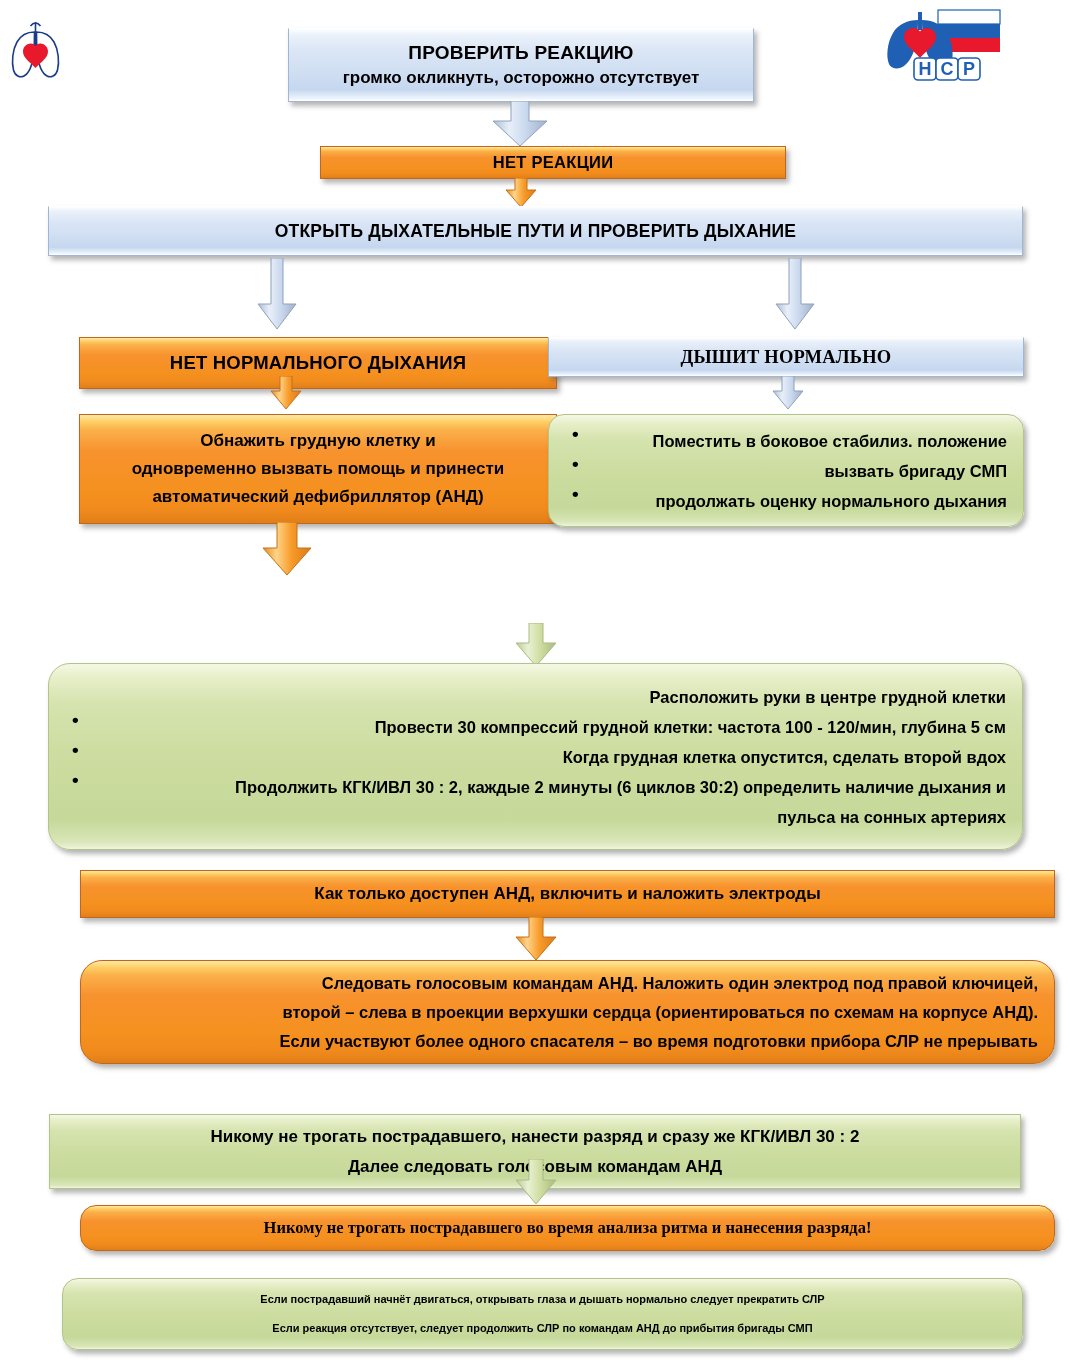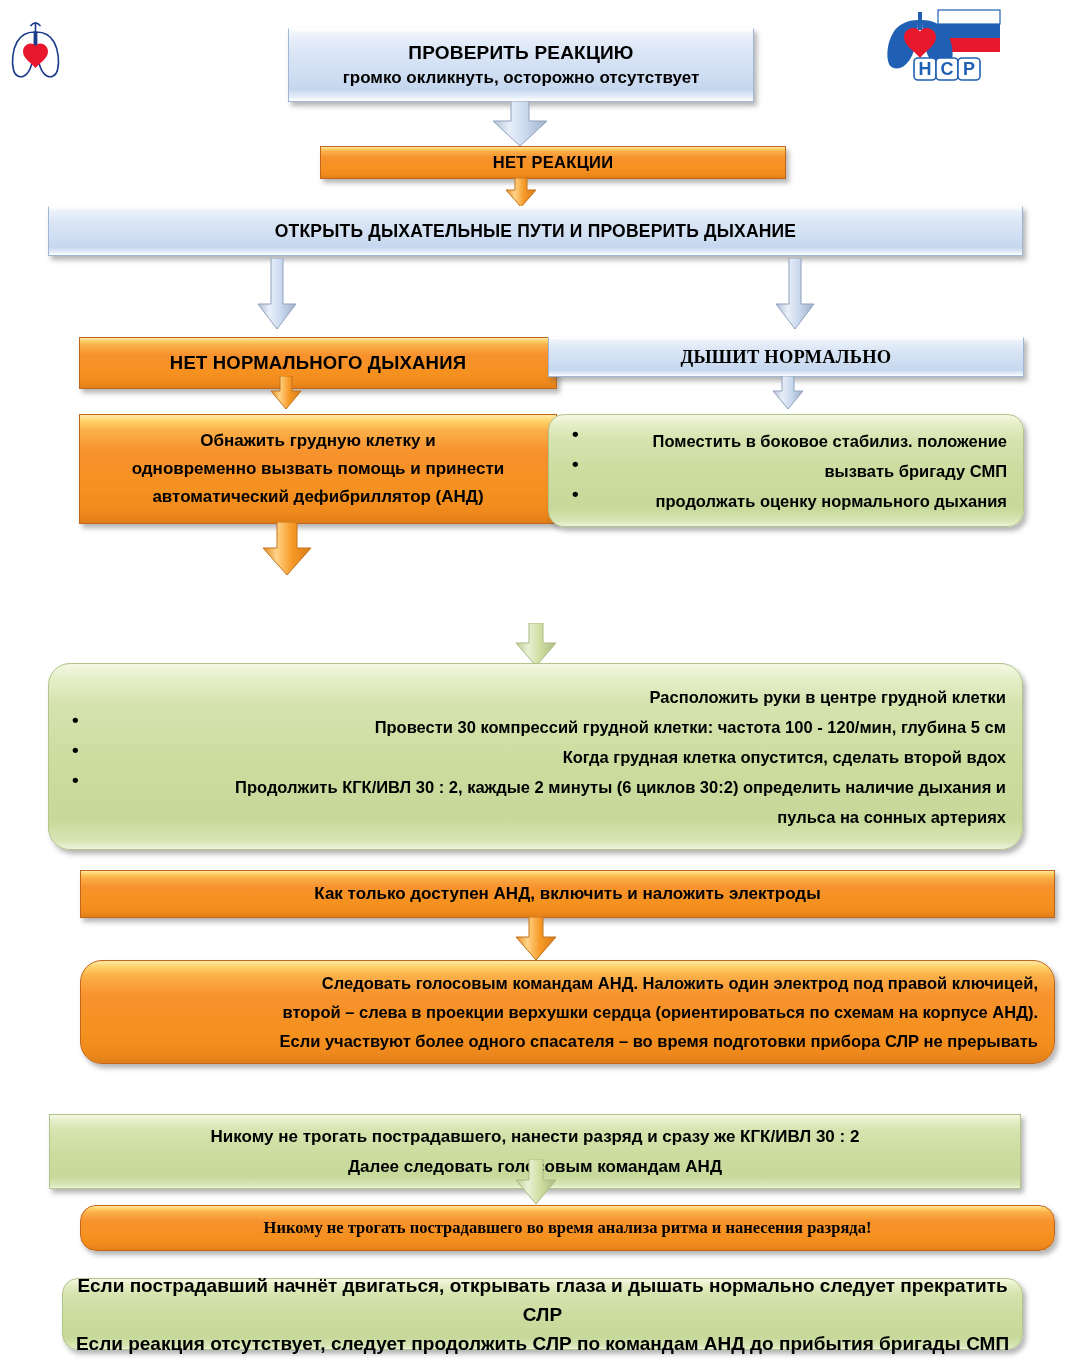--- a/index.html
+++ b/index.html
@@ -269,19 +269,19 @@
     <svg width="48" height="46" viewBox="0 0 48 46">
       <path d="M17 0 H31 V21 H44 L24 45 L4 21 H17 Z" fill="url(#gg)" stroke="#a9bb82" stroke-width="1"></path>
     </svg>
   </div>
 
   <div class="box orange rounded" style="left:48px; top:1205px; width:975px; height:46px;font-family:Liberation Serif, serif;">
     <div class="txt" style="font-size:16.5px;">Никому не трогать пострадавшего во время анализа ритма и нанесения разряда!</div>
   </div>
 
   <div class="box green rounded" style="left:62px; top:1278px; width:961px; height:72px;">
-    <div class="txt" style="font-size:19px; line-height:29px;">
+    <div class="txt" style="font-size:11px; line-height:29px;">
       <div>Если пострадавший начнёт двигаться, открывать глаза и дышать нормально следует прекратить СЛР</div>
       <div>Если реакция отсутствует, следует продолжить СЛР по командам АНД до прибытия бригады СМП</div>
     </div>
   </div>
 
 </div>
 
 </body></html>

